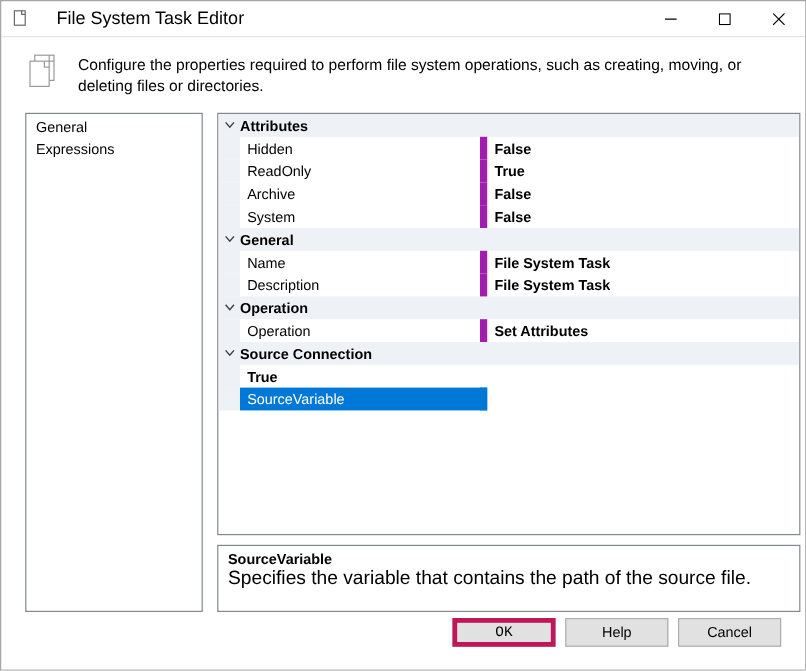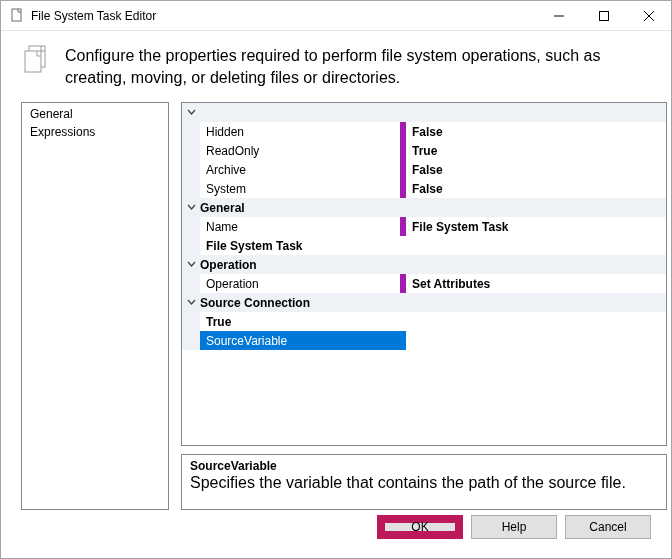--- a/index.html
+++ b/index.html
@@ -25,21 +25,22 @@
     padding: 0 0 0 8px;
     border-bottom: 1px solid #e5e5e5;
   }
   .titlebar .title-icon {
     width: 16px; height: 16px;
     margin-right: 6px;
     display:flex;align-items:center;justify-content:center;
   }
   .titlebar .title-text {
     flex: 1;
-    font-size: 12px;
+    font-size: 15px;
+    margin-left: 16px;
   }
   .titlebar .winbtn {
     width: 45px;
     height: 29px;
     display: flex;
     align-items: center;
     justify-content: center;
     font-family: inherit;
     font-size: 10px;
     color: #000;
@@ -49,21 +50,21 @@
     display: flex;
     padding: 12px 20px 14px 20px;
     align-items: flex-start;
   }
   .header .big-icon {
     width: 32px; height: 32px;
     margin-right: 12px;
     flex-shrink: 0;
   }
   .header .desc {
-    font-size: 16px;
+    font-size: 13px;
     line-height: 1.35;
     color: #000;
     padding-top: 2px;
   }
   .body {
     flex: 1;
     display: flex;
     padding: 0 4px 0 20px;
     gap: 12px;
     min-height: 0;
@@ -192,21 +193,22 @@
     width: 86px;
     height: 24px;
     border: 1px solid #adadad;
     background: #e1e1e1;
     font-size: 12px;
     font-family: inherit;
     display:flex;align-items:center;justify-content:center;
     cursor: default;
   }
   .btn.default {
-    border: 8px solid #be185d;
+    border: 4px solid #be185d;
+    font-family: Liberation Mono, monospace;
   }
 </style>
 </head>
 <body>
 
 <div class="window">
 
   <div class="titlebar">
     <span class="title-icon">
       <svg width="16" height="16" viewBox="0 0 16 16">
@@ -253,20 +255,21 @@
 
     <div class="right-column">
       <div class="prop-grid">
         <div class="grid-inner" id="grid-inner">
             <div class="cat-row">
               <span class="expander">
                 <svg width="9" height="9" viewBox="0 0 9 9">
                   <polyline points="1,2 4.5,6 8,2" fill="none" stroke="#404040" stroke-width="1.2"></polyline>
                 </svg>
               </span>
+              <span class="cat-label">Attributes</span>
             </div>
             <div class="prop-row">
               <div class="gutter"></div>
               <div class="pname">Hidden</div>
               <div class="pval">False</div>
             </div>
             <div class="prop-row">
               <div class="gutter"></div>
               <div class="pname">ReadOnly</div>
               <div class="pval">True</div>
@@ -289,20 +292,21 @@
               </span>
               <span class="cat-label">General</span>
             </div>
             <div class="prop-row">
               <div class="gutter"></div>
               <div class="pname">Name</div>
               <div class="pval">File System Task</div>
             </div>
             <div class="prop-row">
               <div class="gutter"></div>
+              <div class="pname">Description</div>
               <div class="pval">File System Task</div>
             </div>
             <div class="cat-row">
               <span class="expander">
                 <svg width="9" height="9" viewBox="0 0 9 9">
                   <polyline points="1,2 4.5,6 8,2" fill="none" stroke="#404040" stroke-width="1.2"></polyline>
                 </svg>
               </span>
               <span class="cat-label">Operation</span>
             </div>

